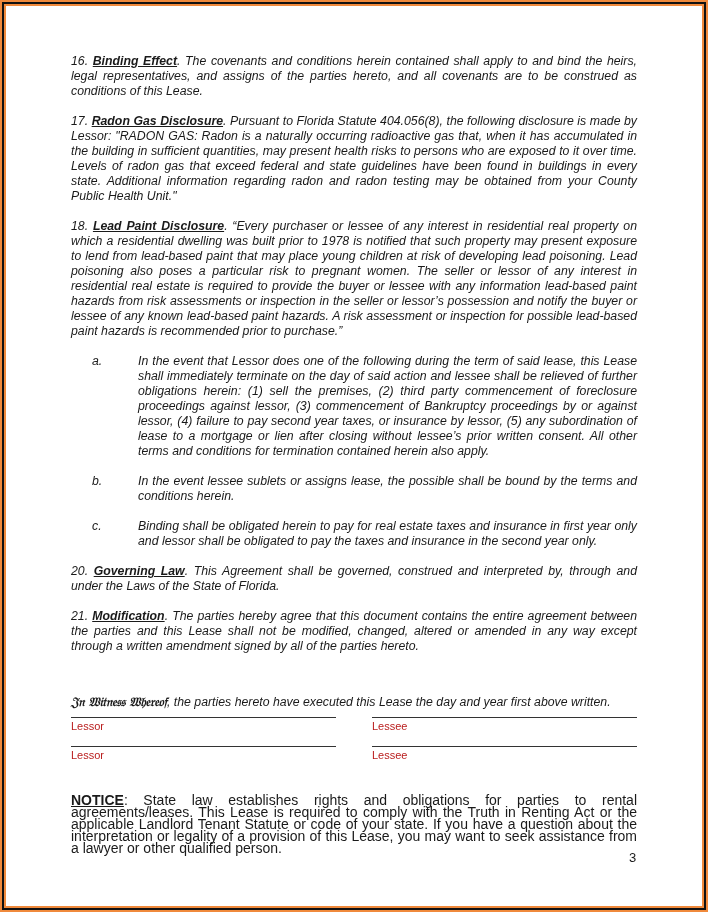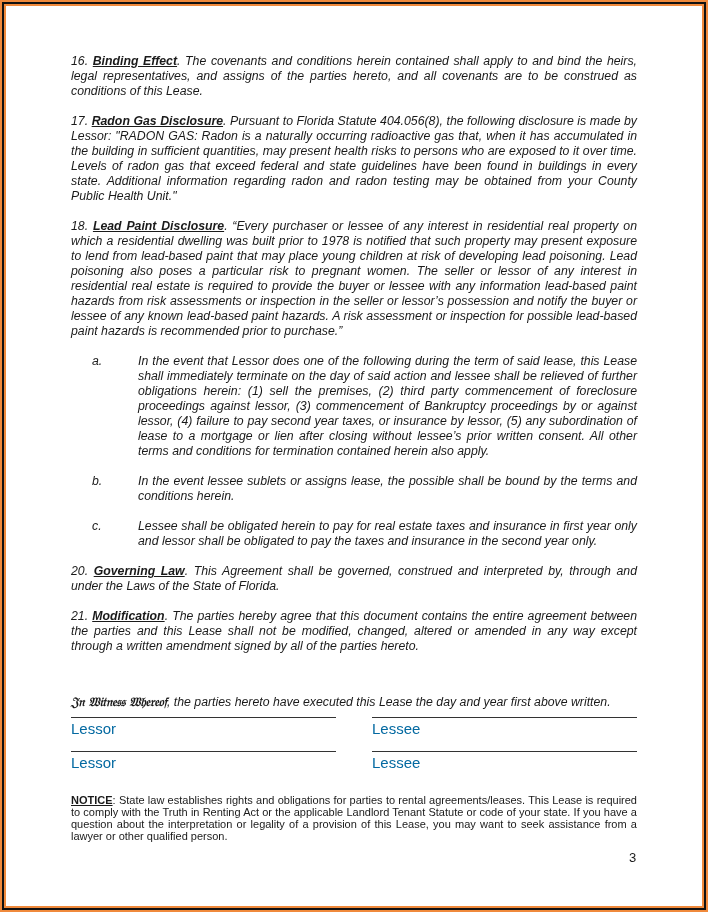--- a/index.html
+++ b/index.html
@@ -26,24 +26,24 @@
   .sub { display:flex; margin-bottom:15px; }
   .sub .lbl { width:21px; flex:0 0 21px; padding-left:21px; }
   .sub .txt { flex:1; text-align:justify;margin-left:25px; }
   .items { margin-top:0; }
   .witness { margin-top:15px; }
   .fraktur { font-family:"DejaVu Serif", serif; font-weight:bold; letter-spacing:-0.2px; }
   .sigs { position:absolute; left:71px; top:717px; width:566px; }
   .sigrow { display:flex; justify-content:space-between; margin-bottom:14px; }
   .sig { width:265px; }
   .sig .line { border-top:1px solid #333; height:0; margin-bottom:2px; }
-  .sig .role { font-family:"Liberation Sans", sans-serif; font-size:15px; color:#0369a1; }
+  .sig .role { font-family:"Liberation Sans", sans-serif; font-size:11px; color:#b91c1c; }
   .notice {
     position:absolute; left:71px; top:794px; width:566px;
-    font-family:"Liberation Sans", sans-serif; font-size:11px; line-height:12px; color:#1a1a1a; text-align:justify;
+    font-family:"Liberation Sans", sans-serif; font-size:14px; line-height:12px; color:#1a1a1a; text-align:justify;
   }
   .notice .nh { font-weight:bold; text-decoration:underline; }
   .pagenum {
     position:absolute; left:629px; top:850px; font-family:"Liberation Sans", sans-serif; font-size:13px; color:#1a1a1a;
   }
 </style>
 </head>
 <body>
 
 <div class="frame"></div>
@@ -64,21 +64,21 @@
     <div class="sub">
       <span class="lbl">a.</span>
       <span class="txt">In the event that Lessor does one of the following during the term of said lease, this Lease shall immediately terminate on the day of said action and lessee shall be relieved of further obligations herein: (1) sell the premises, (2) third party commencement of foreclosure proceedings against lessor, (3) commencement of Bankruptcy proceedings by or against lessor, (4) failure to pay second year taxes, or insurance by lessor, (5) any subordination of lease to a mortgage or lien after closing without lessee’s prior written consent.  All other terms and conditions for termination contained herein also apply.</span>
     </div>
     <div class="sub">
       <span class="lbl">b.</span>
       <span class="txt">In the event lessee sublets or assigns lease, the possible shall be bound by the terms and conditions herein.</span>
     </div>
     <div class="sub">
       <span class="lbl">c.</span>
-      <span class="txt">Lessee shall be obligated herein to pay for real estate taxes and insurance in first year only and lessor shall be obligated to pay the taxes and insurance in the second year only.</span>
+      <span class="txt">Binding shall be obligated herein to pay for real estate taxes and insurance in first year only and lessor shall be obligated to pay the taxes and insurance in the second year only.</span>
     </div>
   </div>
   <p class="para">
     <span>20. </span><span class="head">Governing Law</span><span>.  This Agreement shall be governed, construed and interpreted by, through and under the Laws of the State of Florida.</span>
   </p>
   <p class="para">
     <span>21. </span><span class="head">Modification</span><span>.   The parties hereby agree that this document contains the entire agreement between the parties and this Lease shall not be modified, changed, altered or amended in any way except through a written amendment signed by all of the parties hereto.</span>
   </p>
   <p class="witness" style="text-align:left;margin-top:40px;">
     <span class="fraktur">𝔍𝔫 𝔚𝔦𝔱𝔫𝔢𝔰𝔰 𝔚𝔥𝔢𝔯𝔢𝔬𝔣</span><span>, the parties hereto have executed this Lease the day and year first above written.</span>

